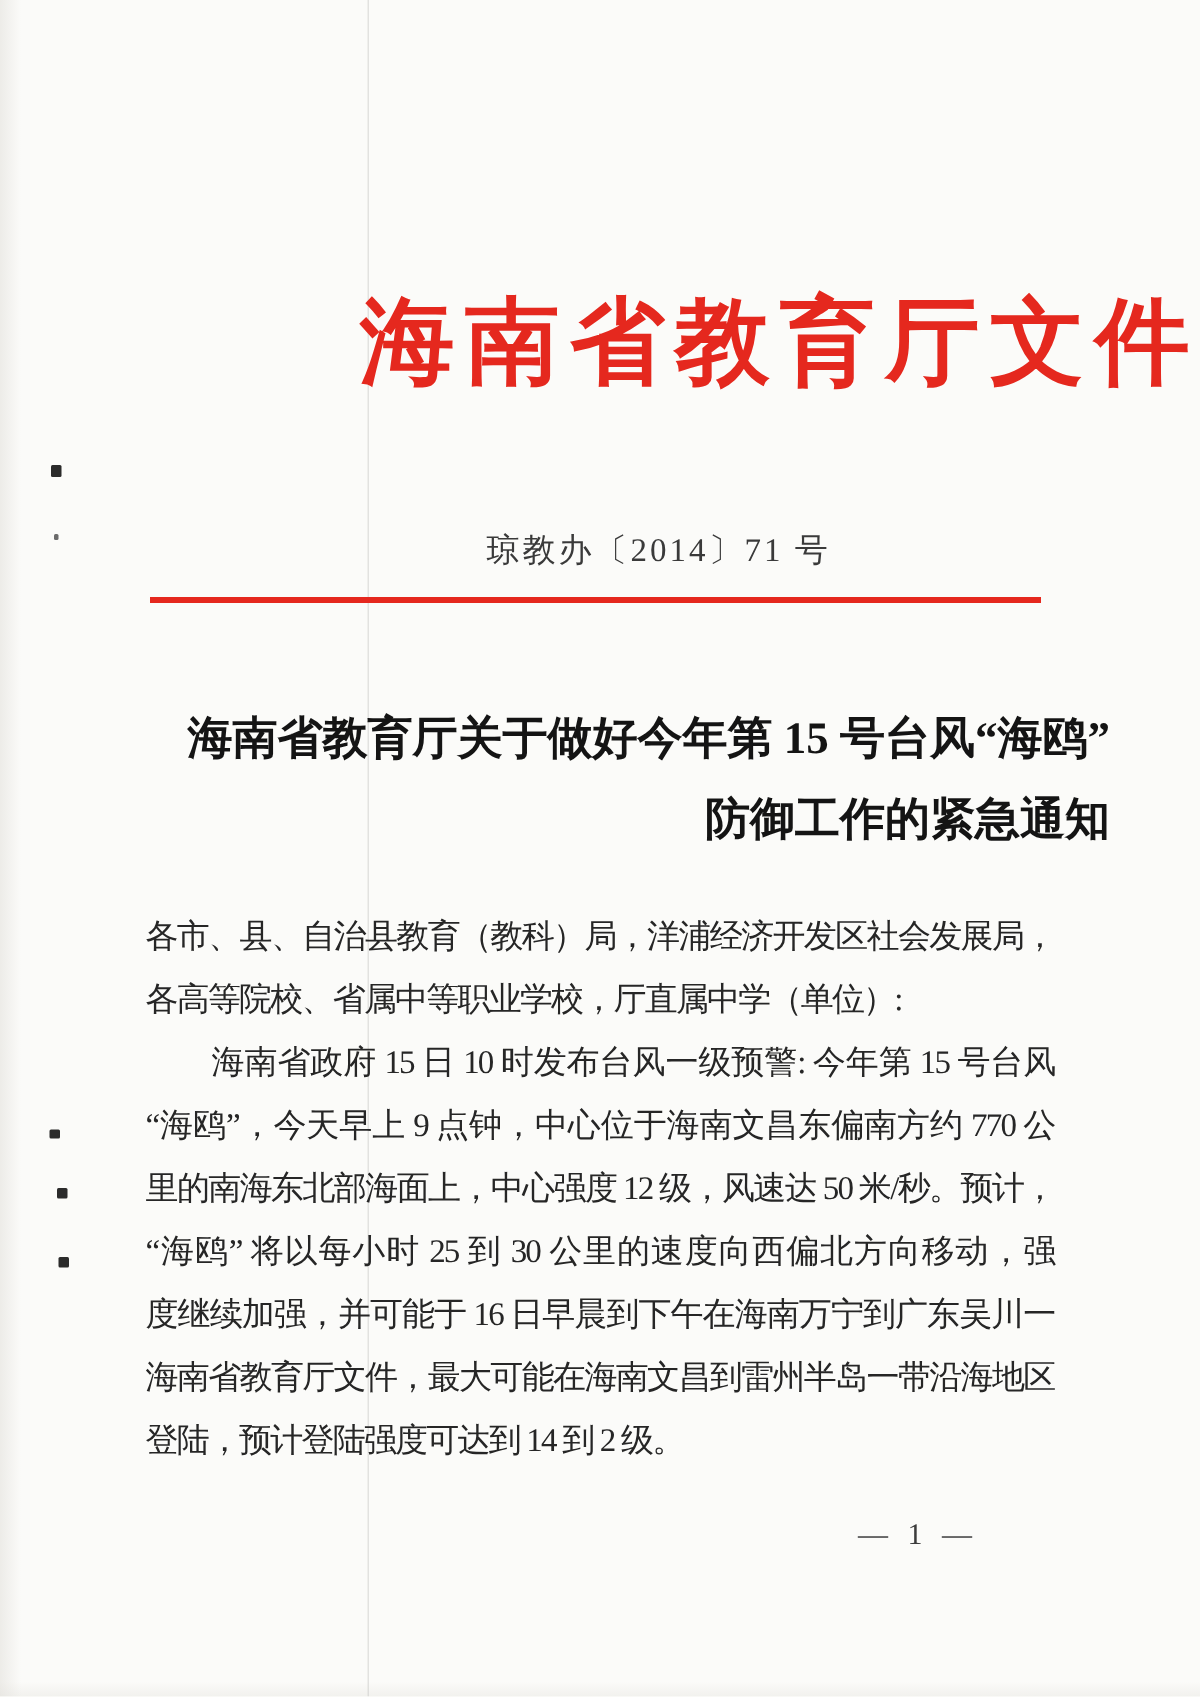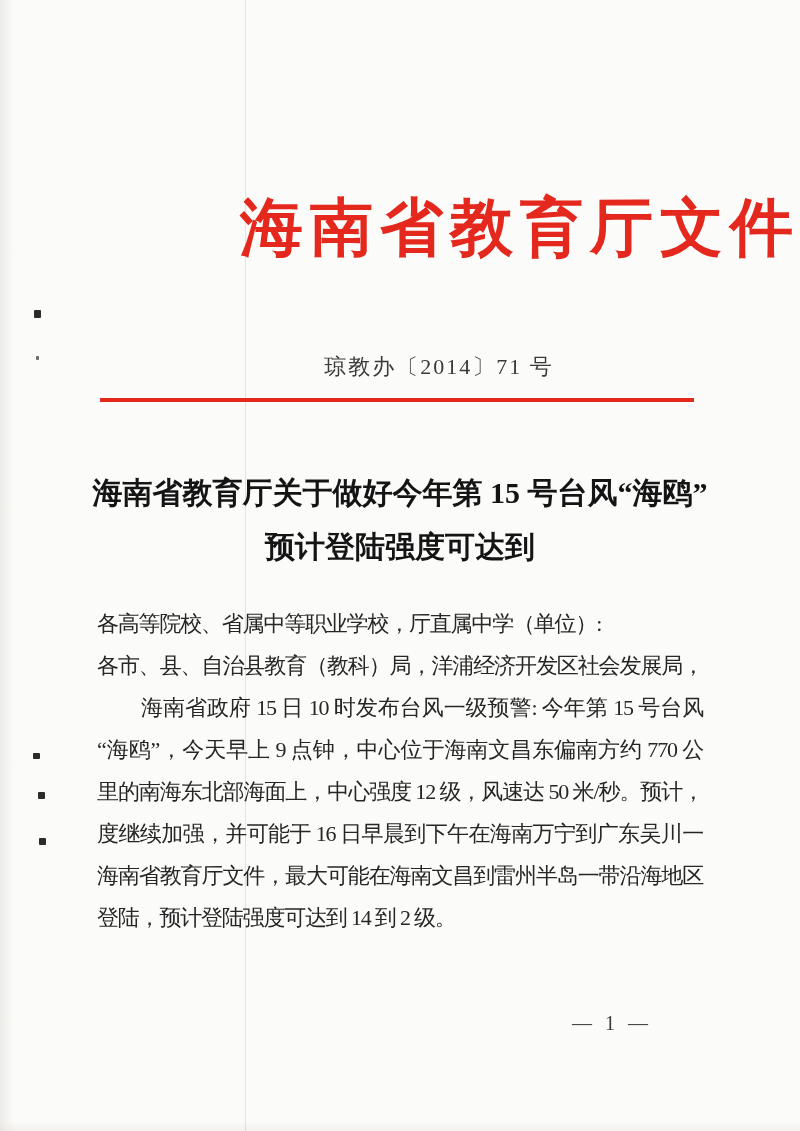--- a/index.html
+++ b/index.html
@@ -44,21 +44,21 @@
     font-size:22px;letter-spacing:2px;
     color:#3a3a3a;
     margin-left:44px;
   }
   .red-rule{
     position:absolute;left:100px;top:398px;width:594px;height:4px;
     background:var(--red);
   }
   .doc-title{
     position:absolute;top:466px;left:60px;width:680px;
-    text-align:center;
+    text-align:right;
     font-size:30px;font-weight:bold;line-height:54px;
     color:var(--title-ink);
   }
   .document-body{
     position:absolute;top:603px;left:97px;width:606px;
     font-size:22px;line-height:42px;
     letter-spacing:-1.2px;
     color:var(--ink);
   }
   .line{text-align:justify;white-space:nowrap;}
@@ -84,28 +84,29 @@
   <div class="speck s5"></div>
 
   <div class="header-title">海南省教育厅文件</div>
 
   <div class="doc-number">琼教办〔2014〕71 号</div>
 
   <div class="red-rule"></div>
 
   <div class="doc-title">
     <div>海南省教育厅关于做好今年第 15 号台风“海鸥”</div>
-    <div>预计登陆强度可达到</div>
+    <div>防御工作的紧急通知</div>
   </div>
 
   <div class="document-body">
+      <div class="line fill">各市、县、自治县教育（教科）局，洋浦经济开发区社会发展局，</div>
       <div class="line end">各高等院校、省属中等职业学校，厅直属中学（单位）:</div>
-      <div class="line fill">各市、县、自治县教育（教科）局，洋浦经济开发区社会发展局，</div>
       <div class="line fill indent">海南省政府 15 日 10 时发布台风一级预警: 今年第 15 号台风</div>
       <div class="line fill">“海鸥”，今天早上 9 点钟，中心位于海南文昌东偏南方约 770 公</div>
       <div class="line fill">里的南海东北部海面上，中心强度 12 级，风速达 50 米/秒。预计，</div>
+      <div class="line fill">“海鸥” 将以每小时 25 到 30 公里的速度向西偏北方向移动，强</div>
       <div class="line fill">度继续加强，并可能于 16 日早晨到下午在海南万宁到广东吴川一</div>
       <div class="line fill">海南省教育厅文件，最大可能在海南文昌到雷州半岛一带沿海地区</div>
       <div class="line end">登陆，预计登陆强度可达到 14 到 2 级。</div>
     </div>
 
   <div class="page-number">— 1 —</div>
 </div>
 
 </body></html>

